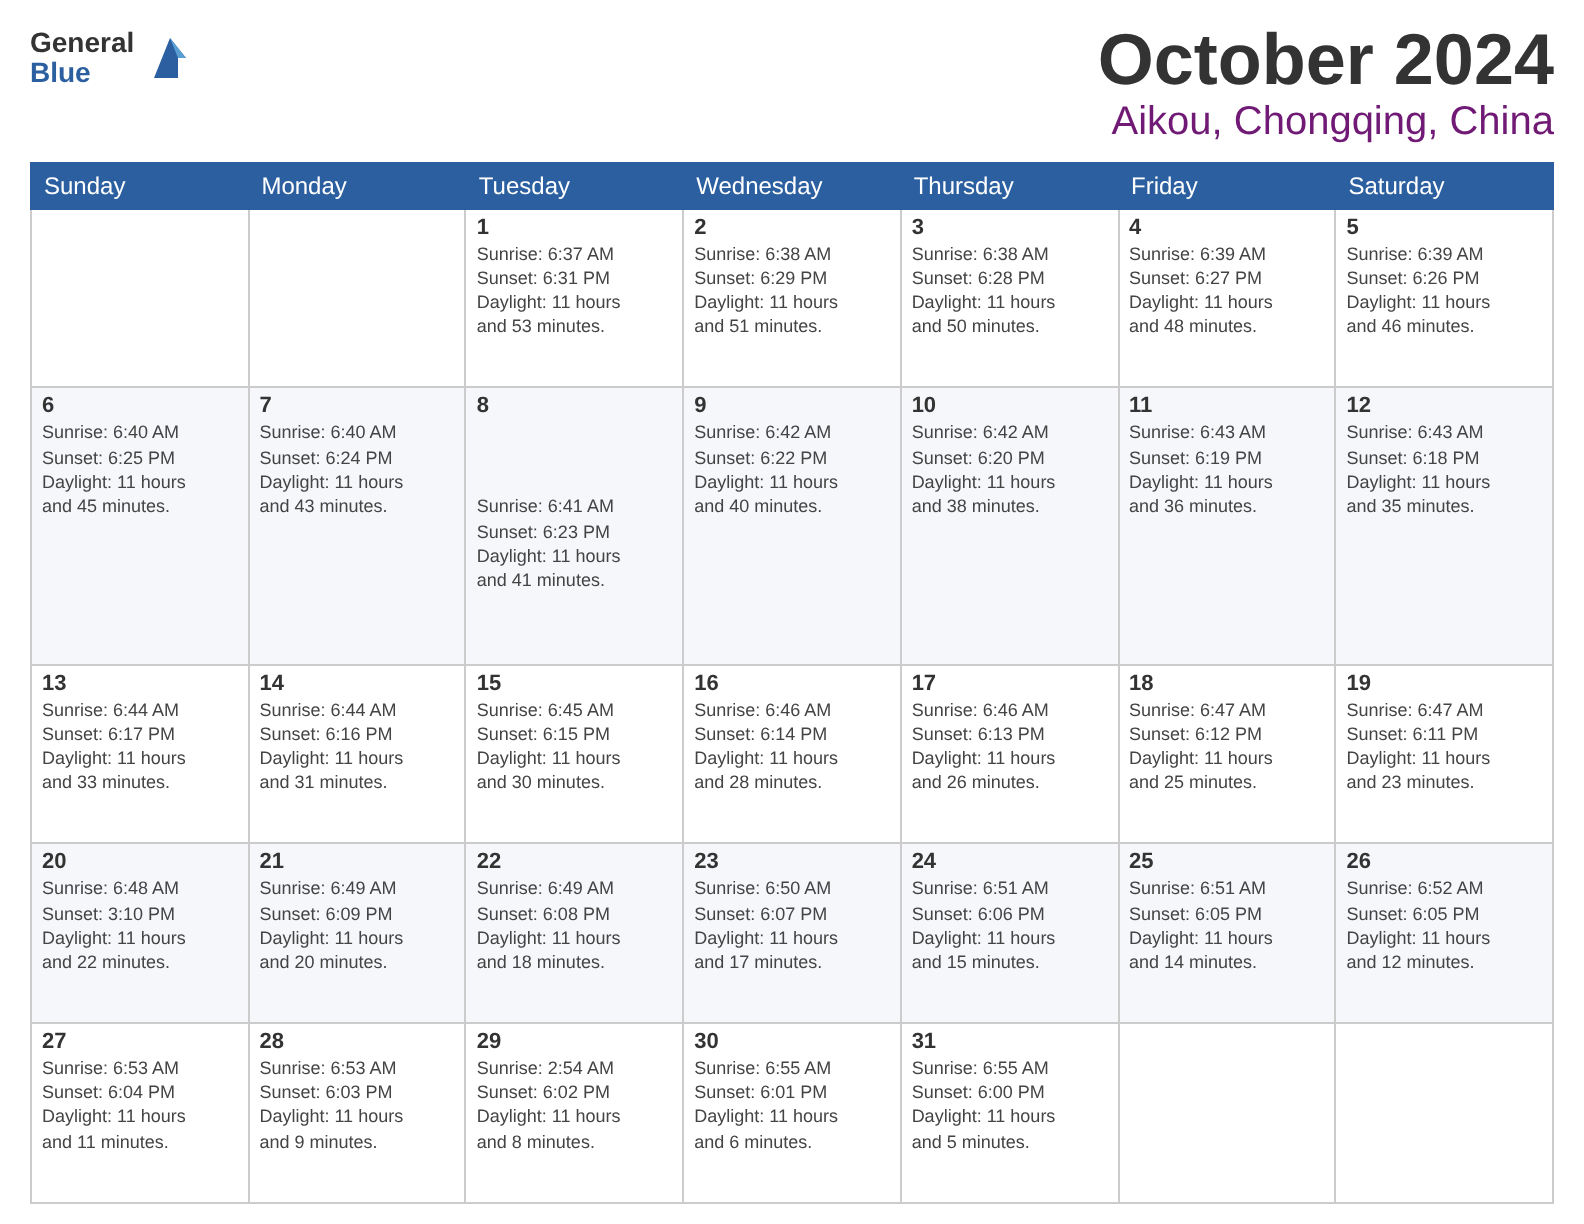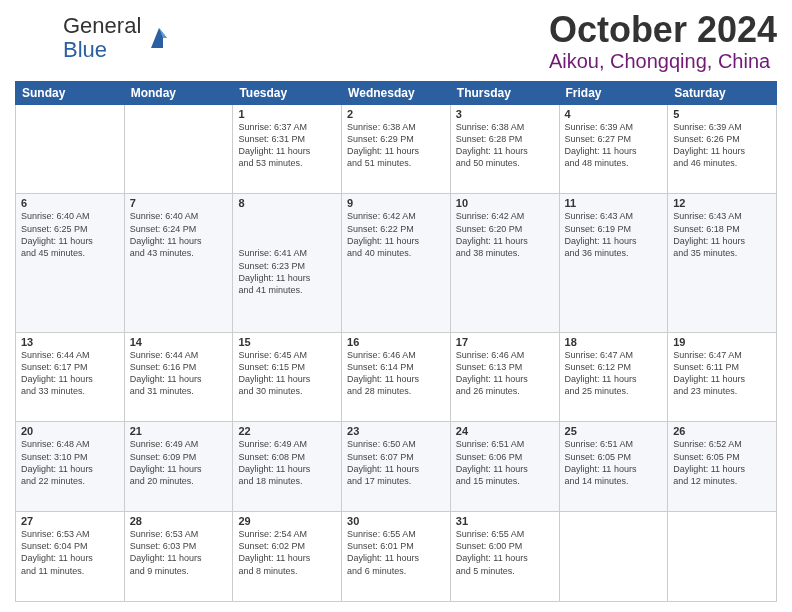--- a/index.html
+++ b/index.html
@@ -22,55 +22,55 @@
       justify-content: space-between;
       align-items: flex-start;
       margin-bottom: 8px;
     }
     .logo {
       display: flex;
       align-items: center;
       margin-top: 4px;
     }
     .logo-text {
-      font-size: 22px;
-      font-weight: normal;
+      font-size: 14px;
+      font-weight: bold;
       color: #333;
       line-height: 1.1;
-      margin-left: 48px;
     }
     .logo-general { display: block; }
     .logo-blue { color: #2b5fa0; display: block; }
     .logo-icon {
       width: 28px;
       height: 28px;
       margin-left: 4px;
     }
     .title-block {
+      text-align: right;
     }
     .month-title {
       font-size: 36px;
       font-weight: bold;
       color: #333;
       line-height: 1.1;
     }
     .location {
       font-size: 20px;
       color: #701a75;
     }
     .calendar {
       width: 100%;
       border-collapse: collapse;
       flex: 1;
     }
     .calendar th {
       background-color: #2b5fa0;
       color: #fff;
       font-size: 12px;
-      font-weight: bold;
+      font-weight: normal;
       padding: 4px 6px;
       text-align: left;
       border: 1px solid #2b5fa0;
     }
     .calendar td {
       border: 1px solid #ccc;
       vertical-align: top;
       padding: 3px 5px;
       font-size: 9.5px;
       color: #333;

